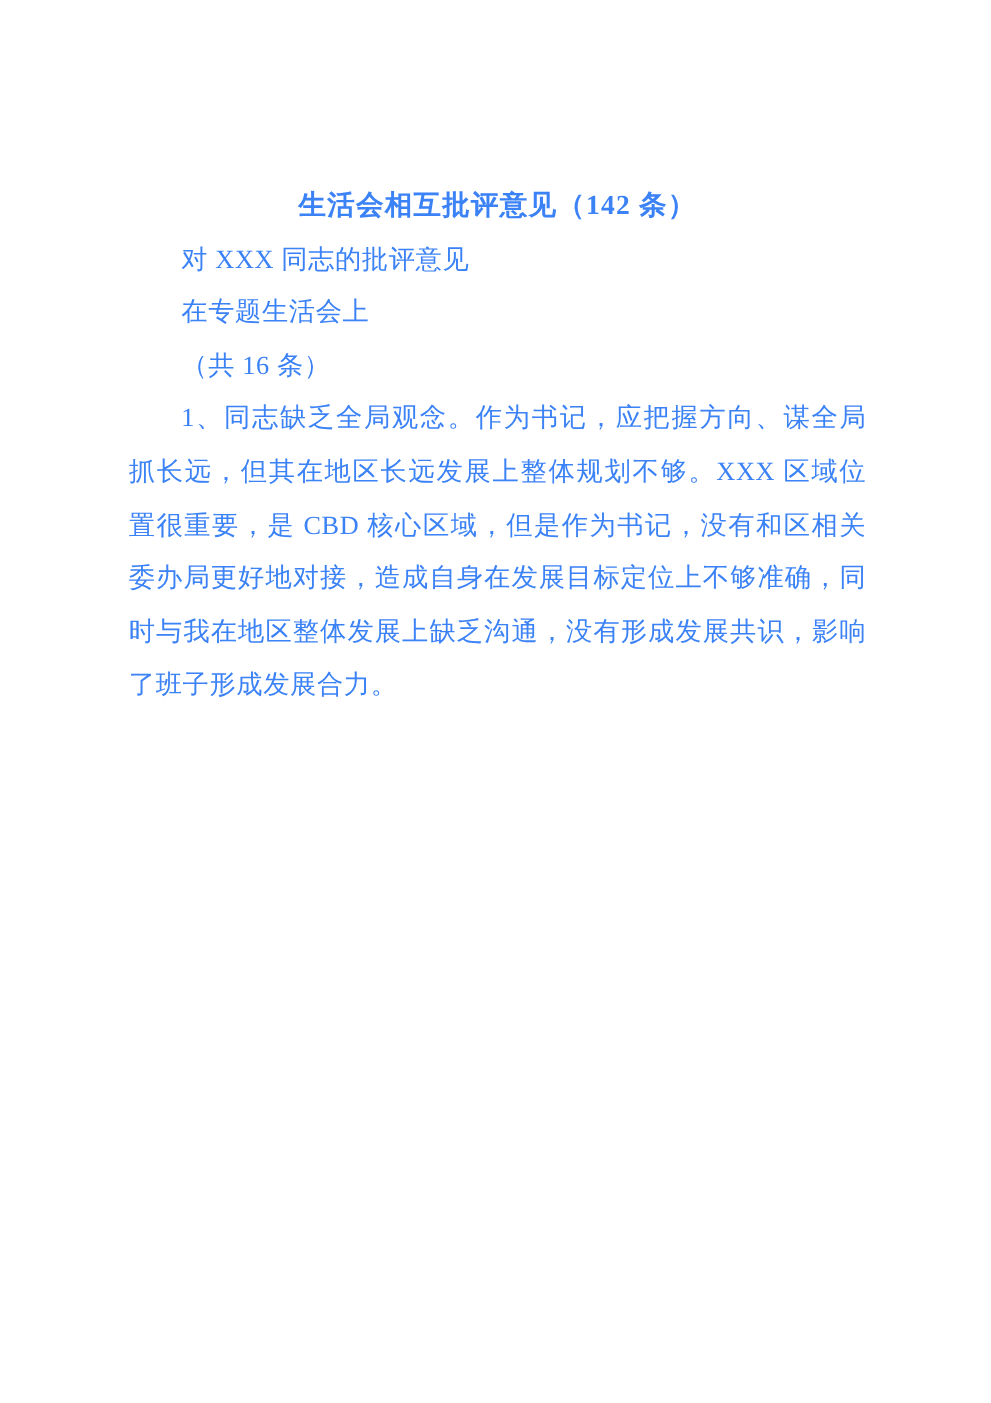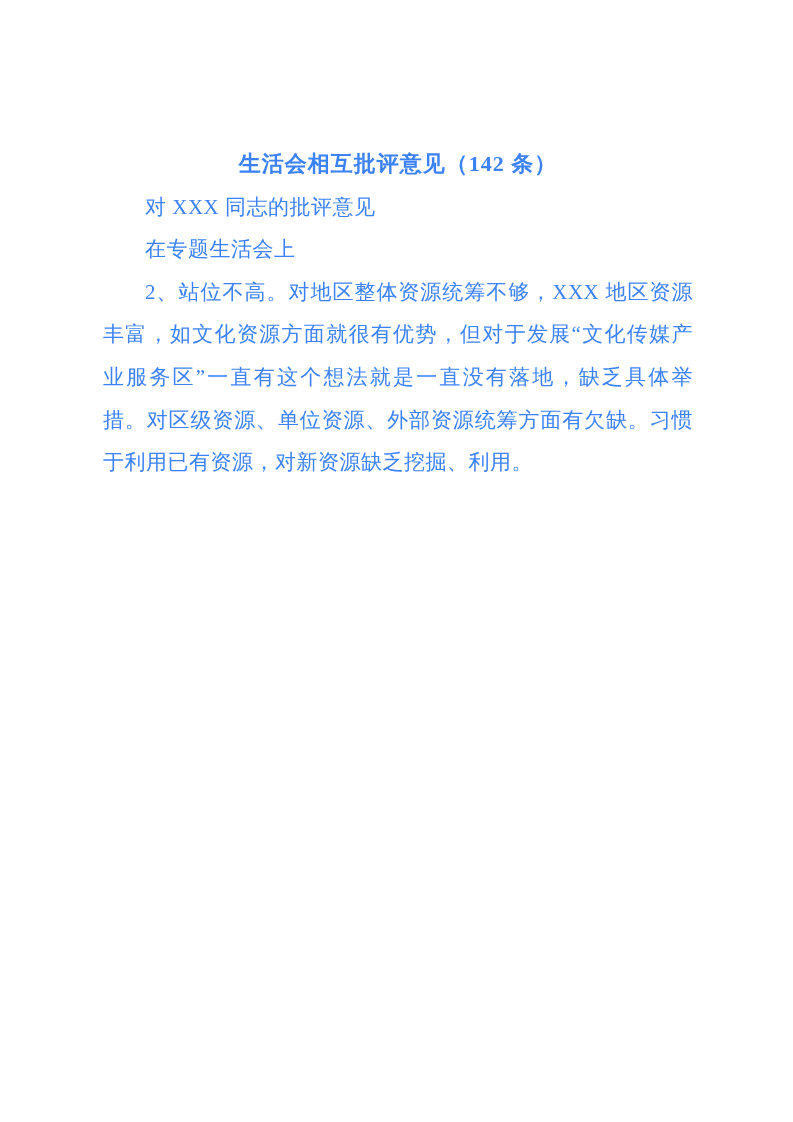--- a/index.html
+++ b/index.html
@@ -43,18 +43,19 @@
 </head>
 <body>
 
 <div class="page">
   <h1 class="doc-title">生活会相互批评意见（142 条）</h1>
 
   <p class="indent">对 XXX 同志的批评意见</p>
 
   <p class="indent">在专题生活会上</p>
 
+  <p class="indent">（共 16 条）</p>
 
 
+  <p class="indent">1、同志缺乏全局观念。作为书记，应把握方向、谋全局抓长远，但其在地区长远发展上整体规划不够。XXX 区域位置很重要，是 CBD 核心区域，但是作为书记，没有和区相关委办局更好地对接，造成自身在发展目标定位上不够准确，同时与我在地区整体发展上缺乏沟通，没有形成发展共识，影响了班子形成发展合力。</p>
 
-  <p class="indent">2、站位不高。对地区整体资源统筹不够，XXX 地区资源丰富，如文化资源方面就很有优势，但对于发展“文化传媒产业服务区”一直有这个想法就是一直没有落地，缺乏具体举措。对区级资源、单位资源、外部资源统筹方面有欠缺。习惯于利用已有资源，对新资源缺乏挖掘、利用。</p>
 
 </div>
 
 </body></html>

